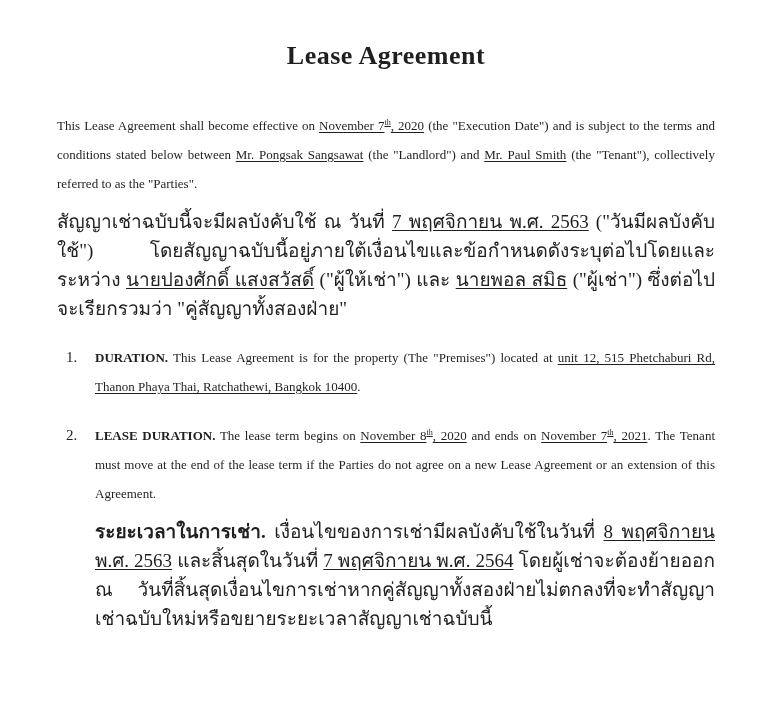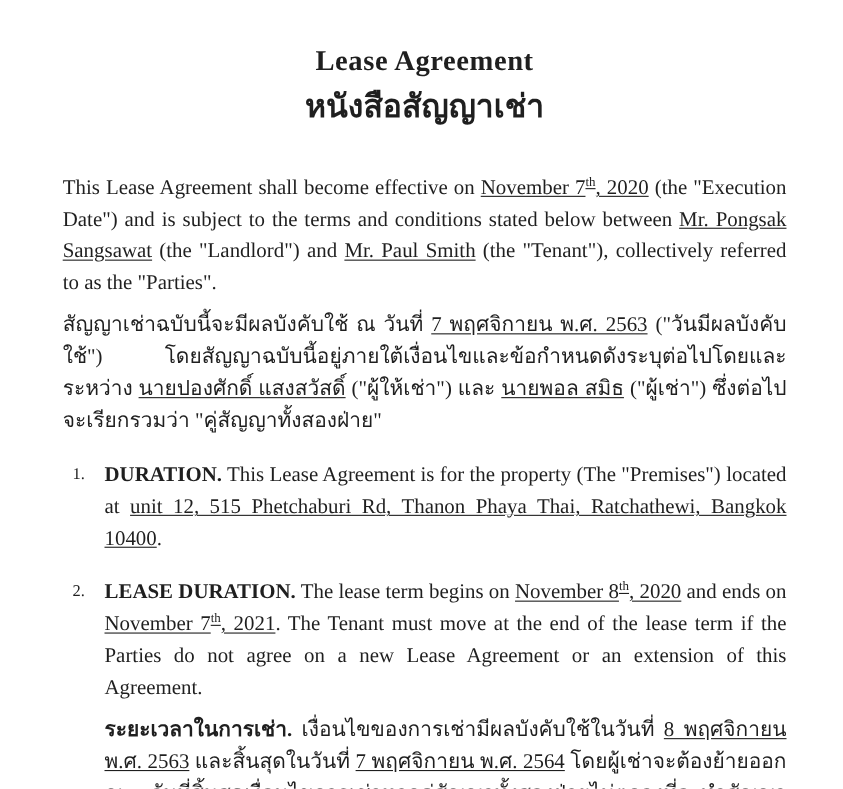--- a/index.html
+++ b/index.html
@@ -22,21 +22,21 @@
   }
   .title-th {
     text-align: center;
     font-size: 29px;
     font-weight: bold;
     margin-top: 8px;
     line-height: 1.3;
   }
 
   .para {
-    font-size: 19px;
+    font-size: 13px;
     line-height: 29px;
     text-align: justify;
   }
   .th { font-size: 19px; }
 
   .intro-en { margin-top: 40px; }
   .intro-th { margin-top: 9px; }
 
   .section { display: flex; margin-top: 20px; }
   .section-num {
@@ -53,21 +53,20 @@
 
   .u { text-decoration: underline; text-underline-offset: 2px; }
   sup { font-size: 0.62em; line-height: 0; }
 </style>
 </head>
 <body>
 
 <div class="page">
 
   <h1 class="title-en">Lease Agreement</h1>
-  <div class="title-th">หนังสือสัญญาเช่า</div>
 
   <p class="para intro-en"><span>This Lease Agreement shall become effective on </span><span class="u">November 7</span><sup class="u">th</sup><span class="u">, 2020</span><span> (the "Execution Date") and is subject to the terms and conditions stated below between </span><span class="u">Mr. Pongsak Sangsawat</span><span> (the "Landlord") and </span><span class="u">Mr. Paul Smith</span><span> (the "Tenant"), collectively referred to as the "Parties".</span></p>
   <p class="para th intro-th"><span>สัญญาเช่าฉบับนี้จะมีผลบังคับใช้ ณ วันที่ </span><span class="u">7 พฤศจิกายน พ.ศ. 2563</span><span> ("วันมีผลบังคับใช้") โดยสัญญาฉบับนี้อยู่ภายใต้เงื่อนไขและข้อกำหนดดังระบุต่อไปโดยและระหว่าง </span><span class="u">นายปองศักดิ์ แสงสวัสดิ์</span><span> ("ผู้ให้เช่า") และ </span><span class="u">นายพอล สมิธ</span><span> ("ผู้เช่า") ซึ่งต่อไปจะเรียกรวมว่า "คู่สัญญาทั้งสองฝ่าย"</span></p>
 
   <div class="section">
     <div class="section-num">1.</div>
     <div class="section-body">
       <p class="para"><span class="hd">DURATION.</span><span><span> This Lease Agreement is for the property (The "Premises") located at </span><span class="u">unit 12, 515 Phetchaburi Rd, Thanon Phaya Thai, Ratchathewi, Bangkok 10400</span><span>.</span></span></p>
     </div>
   </div>

